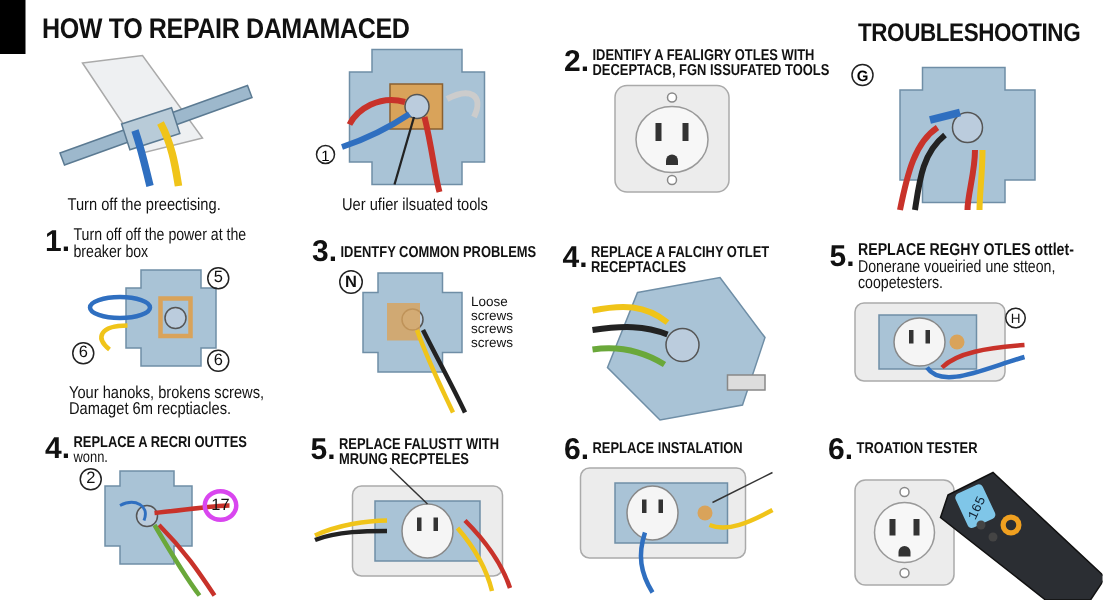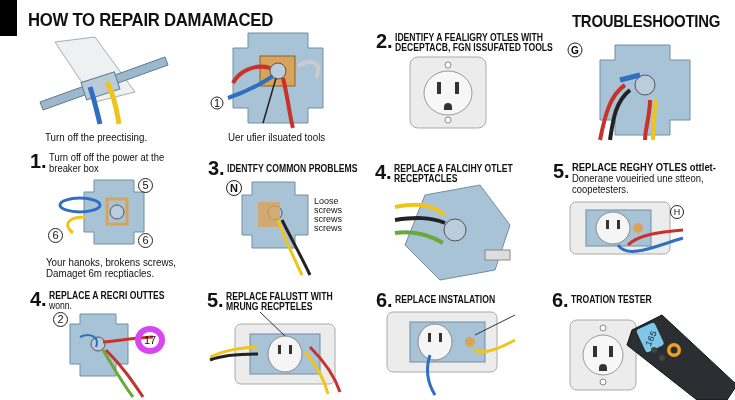--- a/index.html
+++ b/index.html
@@ -168,21 +168,21 @@
 </div>
 <svg style="left:68px;top:312px;" width="90" height="85">
   <path d="M12,2 H48 V12 H60 V52 H48 V64 H12 V52 H2 V12 H12Z" fill="#a9c3d6" stroke="#6f8ea6"></path>
   <circle cx="30" cy="32" r="7" fill="#bcd" stroke="#555"></circle>
   <path d="M35,30 C55,28 75,25 85,25" stroke="#c8322a" stroke-width="3" fill="none"></path>
   <path d="M38,38 C55,55 65,70 75,85" stroke="#c8322a" stroke-width="3" fill="none"></path>
   <path d="M35,38 C45,55 55,72 65,85" stroke="#6aa83a" stroke-width="3" fill="none"></path>
   <path d="M12,25 C22,20 32,25 28,35" stroke="#2f6fc0" stroke-width="2" fill="none"></path>
 </svg>
 <div class="abs callout" style="left:53px;top:312px;width:13px;height:13px;border:1px solid #222;border-radius:50%;text-align:center;line-height:13px;">2</div>
-<div class="abs callout" style="left:135px;top:326px;width:18px;height:16px;border:6px solid #d946ef;border-radius:50%;text-align:center;line-height:16px;">17</div>
+<div class="abs callout" style="left:135px;top:326px;width:18px;height:16px;border:3px solid #d946ef;border-radius:50%;text-align:center;line-height:16px;">17</div>
 
 <div class="abs step" style="left:207px;top:291px;">
   <span class="num">5.</span>
   <span class="txt">
       <span>REPLACE FALUSTT WITH</span>
       <span>MRUNG RECPTELES</span>
     </span>
 </div>
 <svg style="left:210px;top:322px;" width="130" height="75">
   <rect x="25" y="2" width="100" height="60" rx="6" fill="#ececec" stroke="#aaa"></rect>

